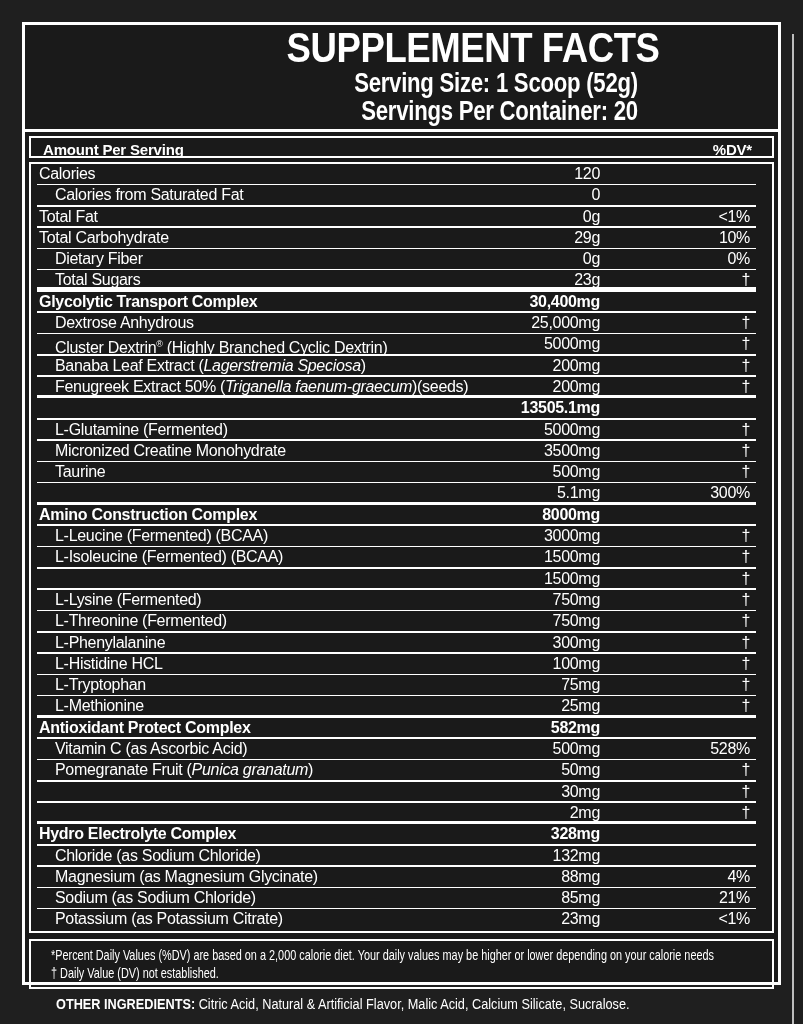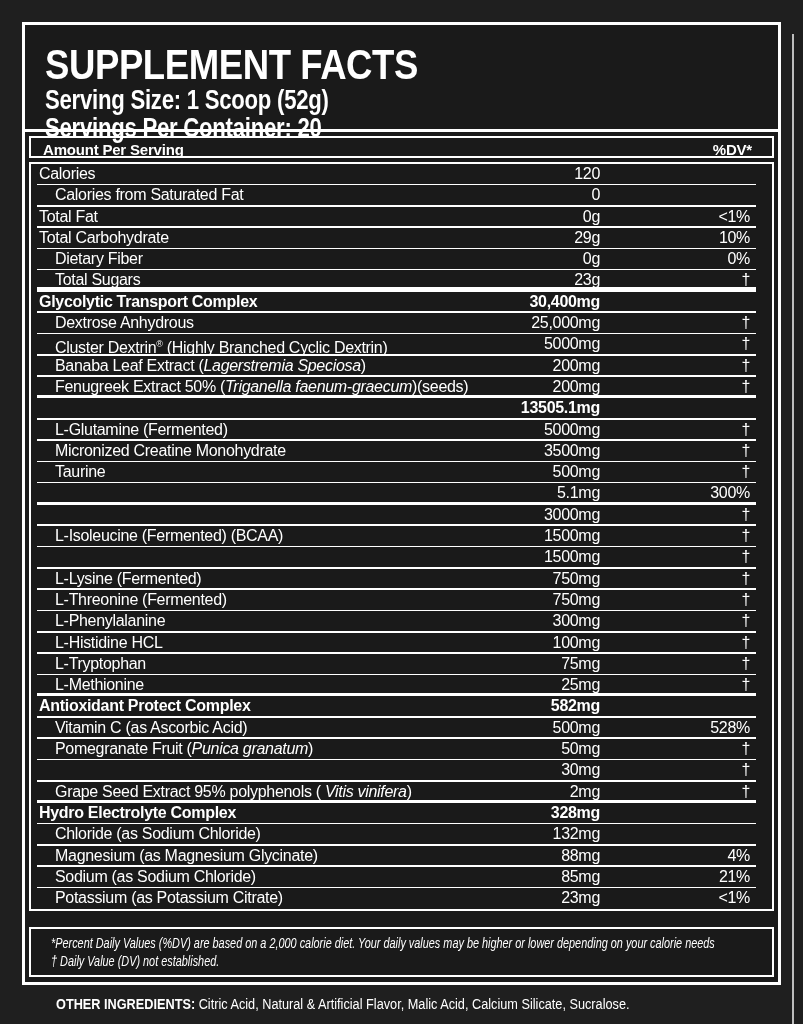--- a/index.html
+++ b/index.html
@@ -10,57 +10,57 @@
     width:803px;height:1024px;position:relative;overflow:hidden;
     background:var(--page_bg);color:var(--text);
     font-family:"Liberation Sans","DejaVu Sans",sans-serif;
   }
   .label-box{
     position:absolute;left:22px;top:22px;width:759px;height:963px;
     box-sizing:border-box;border:3px solid var(--border);background:var(--panel_bg);
   }
   
   .title-block{
-    box-sizing:border-box;height:107px;padding:17px 10px 0 20px;
+    box-sizing:border-box;height:107px;padding:0 10px 0 20px;
     border-bottom:3px solid var(--border);
+    text-align:right;
   }
   .t1{font-size:43px;font-weight:bold;line-height:44px;white-space:nowrap;
       transform:scaleX(0.85);transform-origin:left center;letter-spacing:-0.5px;}
   .t2{font-size:27px;font-weight:bold;line-height:28px;white-space:nowrap;
       transform:scaleX(0.82);transform-origin:left center;letter-spacing:-0.3px;}
   
   .col-head{
     box-sizing:border-box;margin:4px 4px 0 4px;border:2px solid var(--border);
     height:22px;display:flex;justify-content:space-between;align-items:center;
     padding:4px 20px 0 12px;font-size:15px;font-weight:bold;letter-spacing:-0.2px;
   }
   
   .facts-table{
-    box-sizing:border-box;margin:4px 4px 16px 4px;border:2px solid var(--border);
+    box-sizing:border-box;margin:4px 4px 6px 4px;border:2px solid var(--border);
   }
   .row{
     position:relative;height:21.3px;line-height:20px;font-size:16px;
     letter-spacing:-0.3px;white-space:nowrap;
   }
   .row .rname{display:inline-block;padding-left:8px;}
   .row.indent .rname{padding-left:24px;}
   .row.header{font-weight:bold;}
   .row .amt{position:absolute;right:172px;top:0;line-height:20px;}
   .row .dv{position:absolute;right:22px;top:0;line-height:20px;}
   .row .rule{position:absolute;left:6px;right:16px;bottom:0;background:var(--border);}
   .row .rule.n{height:1.6px;}
   .row .rule.m{height:3px;}
   .row .rule.t{height:4.5px;}
   .sup{font-size:9px;vertical-align:super;}
   .it{font-style:italic;}
   
   .footnote-box{
     box-sizing:border-box;margin:4px 4px 12px 4px;border:2px solid var(--border);
     padding:5px 12px 5px 20px;
-    font-style:italic;
   }
   .fn-line{font-size:14.5px;line-height:18px;white-space:nowrap;
       transform:scaleX(0.75);transform-origin:left center;letter-spacing:0px;}
   
   .other-ing{
     position:absolute;left:56px;top:994px;font-size:15.5px;line-height:20px;
     white-space:nowrap;transform:scaleX(0.82);transform-origin:left center;
   }
   .other-ing .oi-label{font-weight:bold;}
   .edge-line{
@@ -94,34 +94,35 @@
       <div class="row header"><span class="rname"><span>Glycolytic Transport Complex</span></span><span class="amt">30,400mg</span><span class="dv"></span><div class="rule n"></div></div>
       <div class="row indent"><span class="rname"><span>Dextrose Anhydrous</span></span><span class="amt">25,000mg</span><span class="dv">†</span><div class="rule n"></div></div>
       <div class="row indent"><span class="rname"><span>Cluster Dextrin</span><span class="sup">®</span><span> (Highly Branched Cyclic Dextrin)</span></span><span class="amt">5000mg</span><span class="dv">†</span><div class="rule n"></div></div>
       <div class="row indent"><span class="rname"><span>Banaba Leaf Extract (</span><span class="it">Lagerstremia Speciosa</span><span>)</span></span><span class="amt">200mg</span><span class="dv">†</span><div class="rule n"></div></div>
       <div class="row indent"><span class="rname"><span>Fenugreek Extract 50% (</span><span class="it">Triganella  faenum-graecum</span><span>)(seeds)</span></span><span class="amt">200mg</span><span class="dv">†</span><div class="rule m"></div></div>
       <div class="row header"><span class="amt">13505.1mg</span><span class="dv"></span><div class="rule n"></div></div>
       <div class="row indent"><span class="rname"><span>L-Glutamine (Fermented)</span></span><span class="amt">5000mg</span><span class="dv">†</span><div class="rule n"></div></div>
       <div class="row indent"><span class="rname"><span>Micronized Creatine Monohydrate</span></span><span class="amt">3500mg</span><span class="dv">†</span><div class="rule n"></div></div>
       <div class="row indent"><span class="rname"><span>Taurine</span></span><span class="amt">500mg</span><span class="dv">†</span><div class="rule n"></div></div>
       <div class="row indent"><span class="amt">5.1mg</span><span class="dv">300%</span><div class="rule m"></div></div>
-      <div class="row indent"><span class="amt">3000mg</span><span class="dv">†</span><div class="rule n"></div></div>
+      <div class="row header"><span class="rname"><span>Amino Construction Complex</span></span><span class="amt">8000mg</span><span class="dv"></span><div class="rule n"></div></div>
+      <div class="row indent"><span class="rname"><span>L-Leucine (Fermented) (BCAA)</span></span><span class="amt">3000mg</span><span class="dv">†</span><div class="rule n"></div></div>
       <div class="row indent"><span class="rname"><span>L-Isoleucine (Fermented) (BCAA)</span></span><span class="amt">1500mg</span><span class="dv">†</span><div class="rule n"></div></div>
       <div class="row indent"><span class="amt">1500mg</span><span class="dv">†</span><div class="rule n"></div></div>
       <div class="row indent"><span class="rname"><span>L-Lysine (Fermented)</span></span><span class="amt">750mg</span><span class="dv">†</span><div class="rule n"></div></div>
       <div class="row indent"><span class="rname"><span>L-Threonine (Fermented)</span></span><span class="amt">750mg</span><span class="dv">†</span><div class="rule n"></div></div>
       <div class="row indent"><span class="rname"><span>L-Phenylalanine</span></span><span class="amt">300mg</span><span class="dv">†</span><div class="rule n"></div></div>
       <div class="row indent"><span class="rname"><span>L-Histidine HCL</span></span><span class="amt">100mg</span><span class="dv">†</span><div class="rule n"></div></div>
       <div class="row indent"><span class="rname"><span>L-Tryptophan</span></span><span class="amt">75mg</span><span class="dv">†</span><div class="rule n"></div></div>
       <div class="row indent"><span class="rname"><span>L-Methionine</span></span><span class="amt">25mg</span><span class="dv">†</span><div class="rule m"></div></div>
       <div class="row header"><span class="rname"><span>Antioxidant Protect Complex</span></span><span class="amt">582mg</span><span class="dv"></span><div class="rule n"></div></div>
       <div class="row indent"><span class="rname"><span>Vitamin C (as Ascorbic Acid)</span></span><span class="amt">500mg</span><span class="dv">528%</span><div class="rule n"></div></div>
       <div class="row indent"><span class="rname"><span>Pomegranate Fruit (</span><span class="it">Punica granatum</span><span>)</span></span><span class="amt">50mg</span><span class="dv">†</span><div class="rule n"></div></div>
       <div class="row indent"><span class="amt">30mg</span><span class="dv">†</span><div class="rule n"></div></div>
-      <div class="row indent"><span class="rname"><span>Grape Seed Extract 95% polyphenols ( </span><span class="it">Vitis vinifera</span><span>)</span></span><span class="amt">2mg</span><span class="dv">†</span><div class="rule m"></div></div>
+      <div class="row indent"><span class="amt">2mg</span><span class="dv">†</span><div class="rule m"></div></div>
       <div class="row header"><span class="rname"><span>Hydro Electrolyte Complex</span></span><span class="amt">328mg</span><span class="dv"></span><div class="rule n"></div></div>
       <div class="row indent"><span class="rname"><span>Chloride (as Sodium Chloride)</span></span><span class="amt">132mg</span><span class="dv"></span><div class="rule n"></div></div>
       <div class="row indent"><span class="rname"><span>Magnesium (as Magnesium Glycinate)</span></span><span class="amt">88mg</span><span class="dv">4%</span><div class="rule n"></div></div>
       <div class="row indent"><span class="rname"><span>Sodium (as Sodium Chloride)</span></span><span class="amt">85mg</span><span class="dv">21%</span><div class="rule n"></div></div>
       <div class="row indent"><span class="rname"><span>Potassium (as Potassium Citrate)</span></span><span class="amt">23mg</span><span class="dv">&lt;1%</span></div>
     </div>
 
   <div class="footnote-box">
     <div class="fn-line">*Percent Daily Values (%DV) are based on a 2,000 calorie diet. Your daily values may be higher or lower depending on your calorie needs</div>
     <div class="fn-line">† Daily Value (DV) not established.</div>

